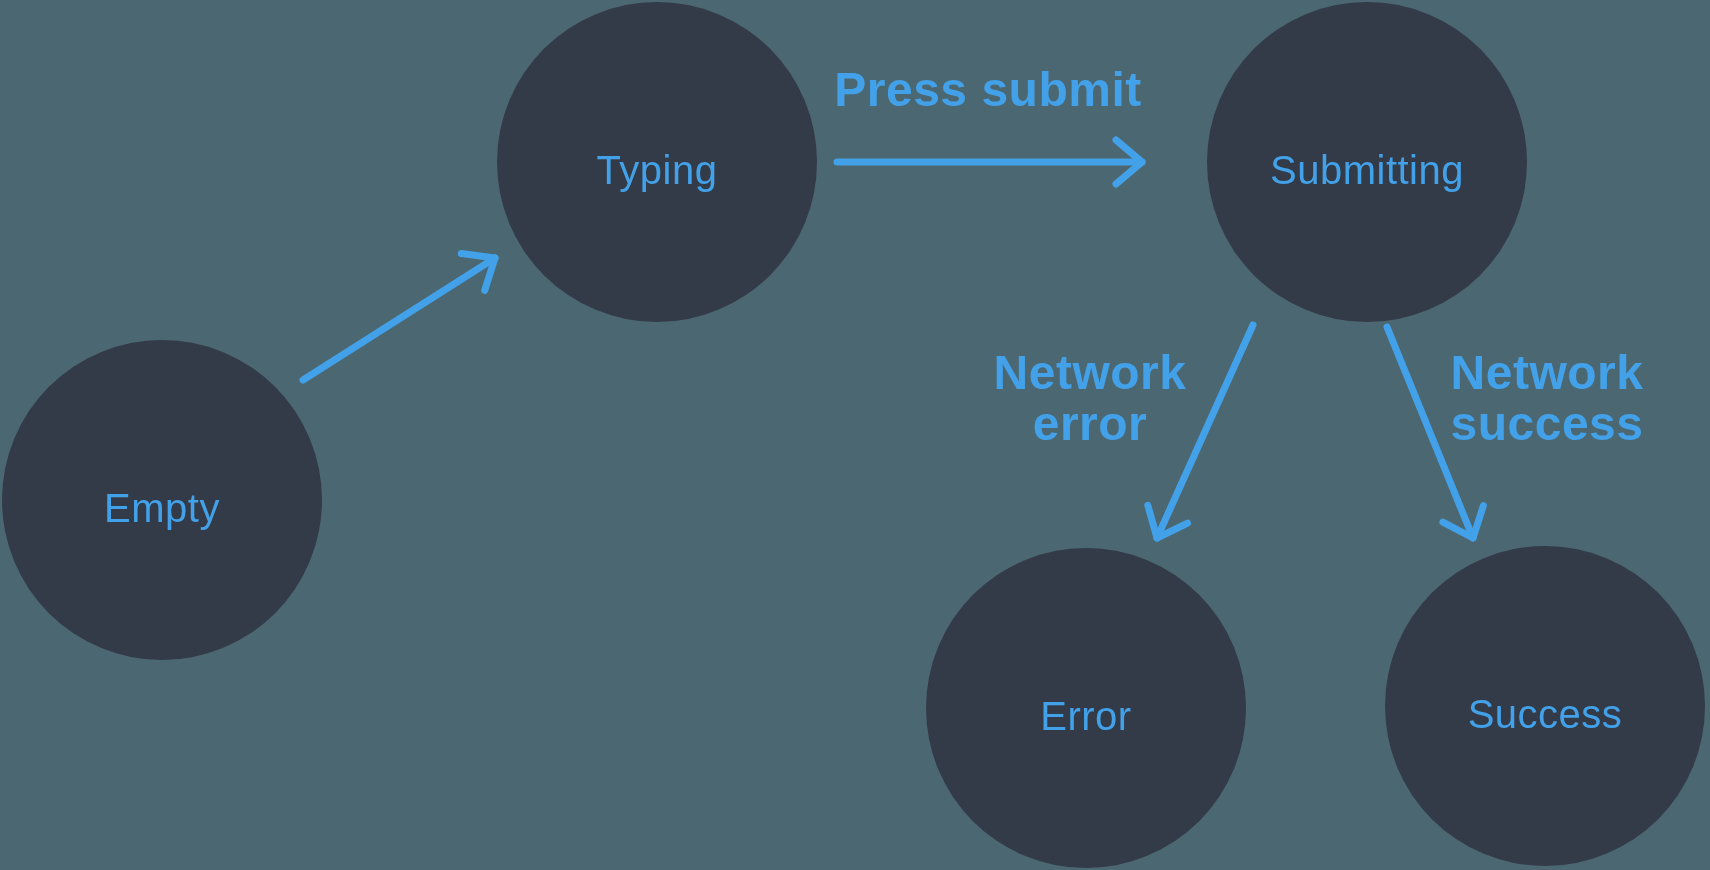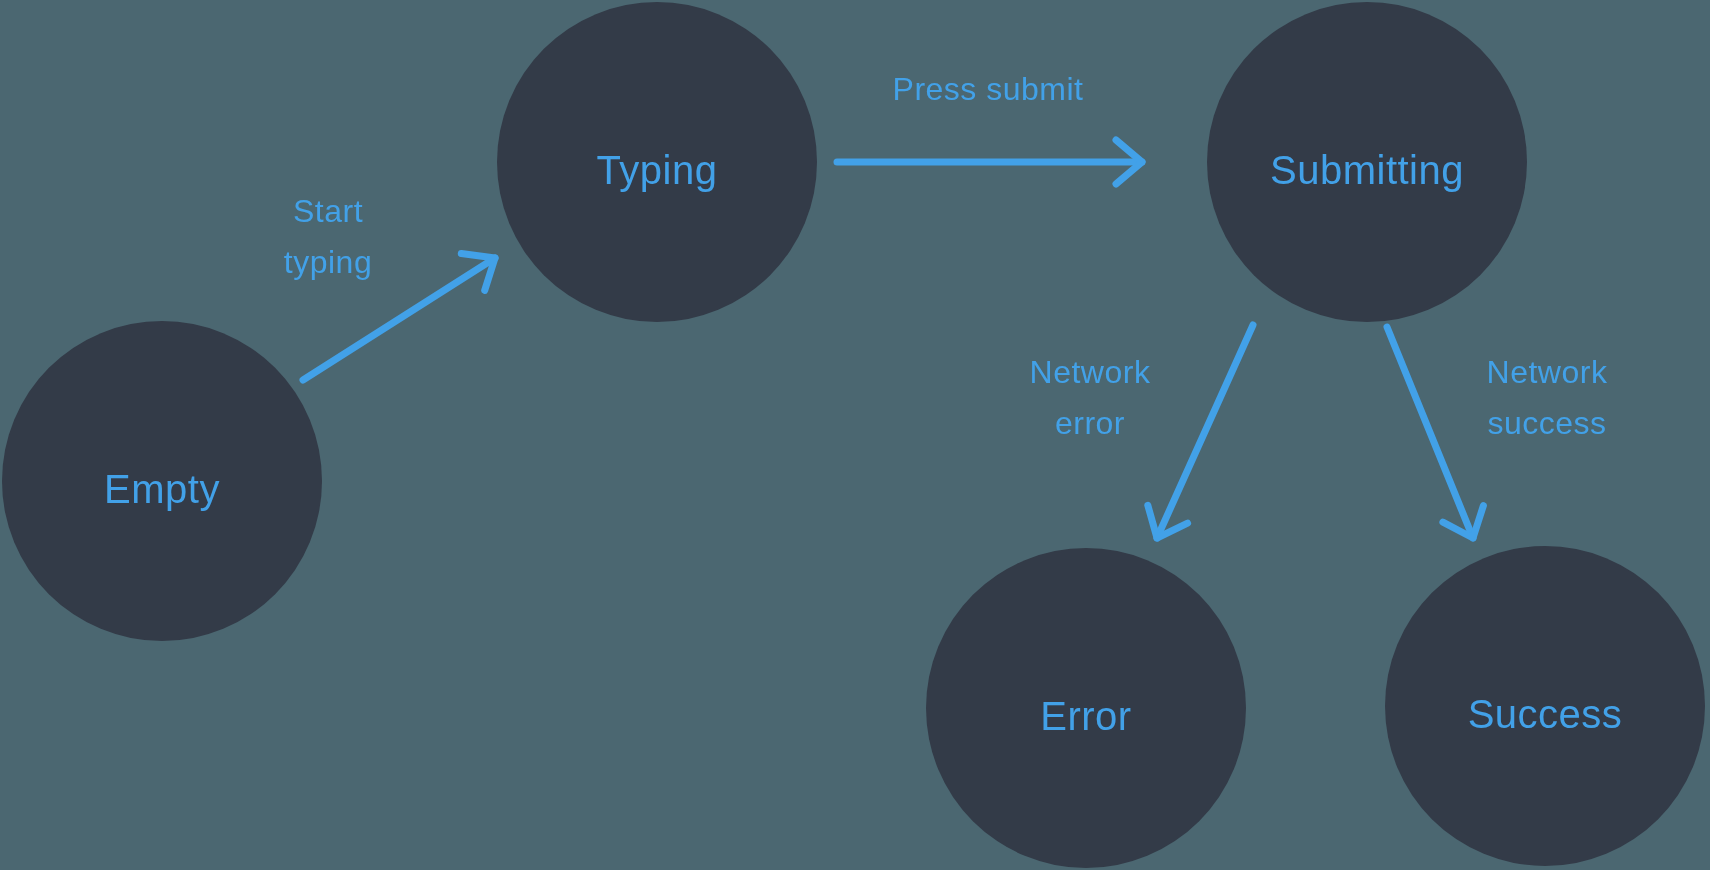--- a/index.html
+++ b/index.html
@@ -27,31 +27,31 @@
     align-items: center;
     justify-content: center;
   }
   .node-label {
     color: var(--accent);
     font-size: 40px;
     font-weight: 400;
     letter-spacing: 0.5px;
     transform: translateY(8px);
   }
-  .node-empty      { left: 2px;    top: 321px; }
+  .node-empty      { left: 2px;    top: 340px; }
   .node-typing     { left: 497px;  top: 2px;   }
   .node-submitting { left: 1207px; top: 2px;   }
   .node-error      { left: 926px;  top: 548px; }
   .node-success    { left: 1385px; top: 546px; }
 
   .edge-label {
     position: absolute;
     color: var(--accent);
-    font-size: 32px;
-    font-weight: 400;
+    font-size: 48px;
+    font-weight: 700;
     letter-spacing: 0.5px;
     text-align: center;
     line-height: 51px;
     white-space: nowrap;
     transform: translate(-50%, -50%);
   }
   .label-start-typing    { left: 328px;  top: 237px; }
   .label-press-submit    { left: 988px;  top: 89px;  }
   .label-network-error   { left: 1090px; top: 398px; }
   .label-network-success { left: 1547px; top: 398px; }
@@ -110,24 +110,20 @@
   </div>
 
   <div class="node node-error">
     <span class="node-label">Error</span>
   </div>
 
   <div class="node node-success">
     <span class="node-label">Success</span>
   </div>
 
-  <div class="edge-label label-start-typing">
-    <div>Start</div>
-    <div>typing</div>
-  </div>
 
   <div class="edge-label label-press-submit">
     <div>Press submit</div>
   </div>
 
   <div class="edge-label label-network-error">
     <div>Network</div>
     <div>error</div>
   </div>
 

